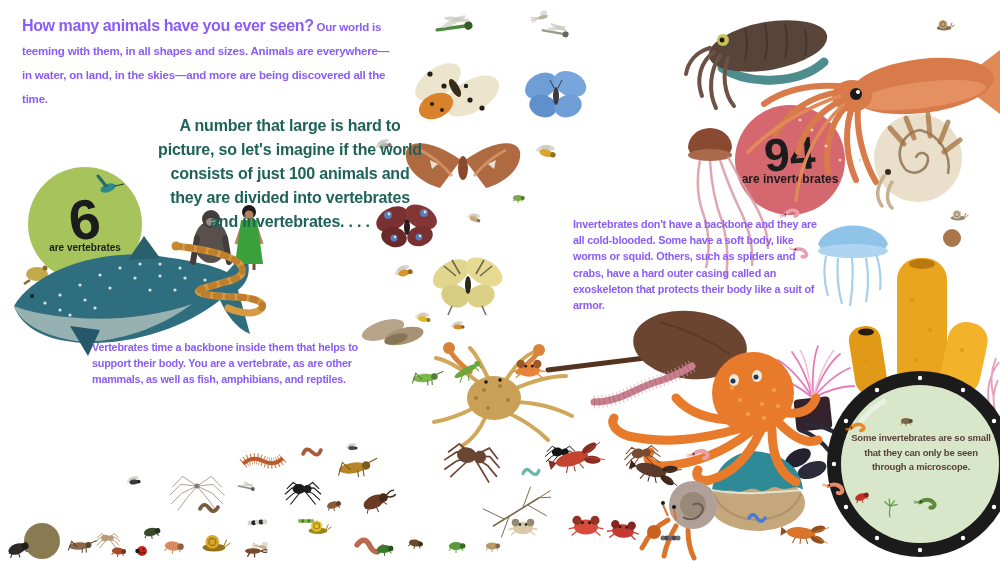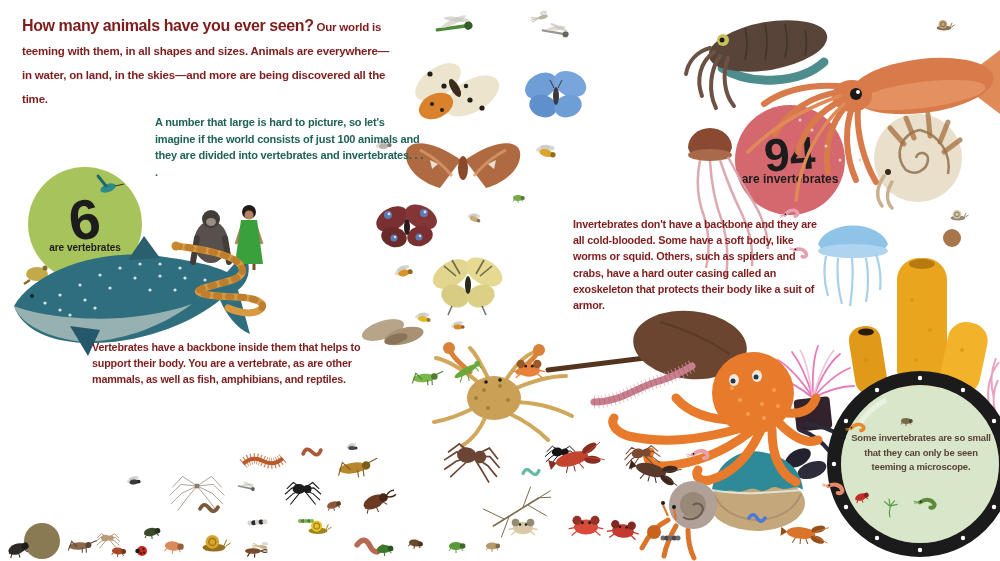--- a/index.html
+++ b/index.html
@@ -1,23 +1,23 @@
 <!DOCTYPE html>
 <html><head>
 <meta charset="utf-8">
 <style>
   html,body{margin:0;padding:0;}
   body{width:1000px;height:561px;position:relative;background:#ffffff;overflow:hidden;
        font-family:"Liberation Sans","DejaVu Sans",sans-serif;}
-  .txt{position:absolute;z-index:2;color:#7f1d1d;font-weight:700;line-height:1.5;letter-spacing:-0.2px;}
+  .txt{position:absolute;z-index:2;color:#8b5cf6;font-weight:700;line-height:1.5;letter-spacing:-0.2px;}
   .intro{left:22px;top:14px;width:376px;}
   .intro .lead{font-size:16px;letter-spacing:-0.4px;}
   .intro .body{font-size:11.5px;}
   .intro .body2{font-size:11.5px;display:block;margin-top:2px;}
-  .note{left:155px;top:114px;width:270px;font-size:11px;color:#1f6257;}
+  .note{left:155px;top:114px;width:270px;font-size:16px;color:#1f6257;text-align:center;}
   .circle{position:absolute;z-index:0;border-radius:50%;display:flex;flex-direction:column;
           align-items:center;justify-content:center;color:#1c1c1c;font-weight:700;}
   .circle.green{left:28px;top:167px;width:114px;height:114px;background:#a7c45c;}
   .circle.red{left:735px;top:105px;width:110px;height:110px;background:#d5686e;}
   .bignum{font-weight:700;line-height:0.9;}
   .green .bignum{font-size:56px;transform:rotate(-8deg);}
   .red .bignum{font-size:46px;transform:rotate(-4deg);}
   .circ-label{font-size:10px;margin-top:-4px;}
   .red .circ-label{font-size:12px;}
   .invert-desc{left:573px;top:216px;width:244px;font-size:10.8px;}
@@ -676,14 +676,14 @@
         <circle cx="-7.2" cy="-2.4" r="0.96" fill="#1a1a1a"></circle>
       </g>
     </g>
 </svg>
 
 <div class="txt intro">
   <span class="lead">How many animals have you ever seen?</span><span class="body"> Our world is teeming with them, in all shapes and sizes. Animals are everywhere—in water, on land, in the skies—and more are being discovered all the time.</span>
 </div>
 <div class="txt note">A number that large is hard to picture, so let's imagine if the world consists of just 100 animals and they are divided into vertebrates and invertebrates. . . .</div>
 <div class="txt invert-desc">Invertebrates don't have a backbone and they are all cold-blooded. Some have a soft body, like worms or squid. Others, such as spiders and crabs, have a hard outer casing called an exoskeleton that protects their body like a suit of armor.</div>
-<div class="txt vert-desc">Vertebrates have a backbone inside them that helps to support their body. You are a vertebrate, as are other mammals, as well as fish, amphibians, and reptiles.</div>
-<div class="txt scope-text">Some invertebrates are so small that they can only be seen teeming a microscope.</div>
+<div class="txt vert-desc">Vertebrates time a backbone inside them that helps to support their body. You are a vertebrate, as are other mammals, as well as fish, amphibians, and reptiles.</div>
+<div class="txt scope-text">Some invertebrates are so small that they can only be seen through a microscope.</div>
 
 </body></html>

